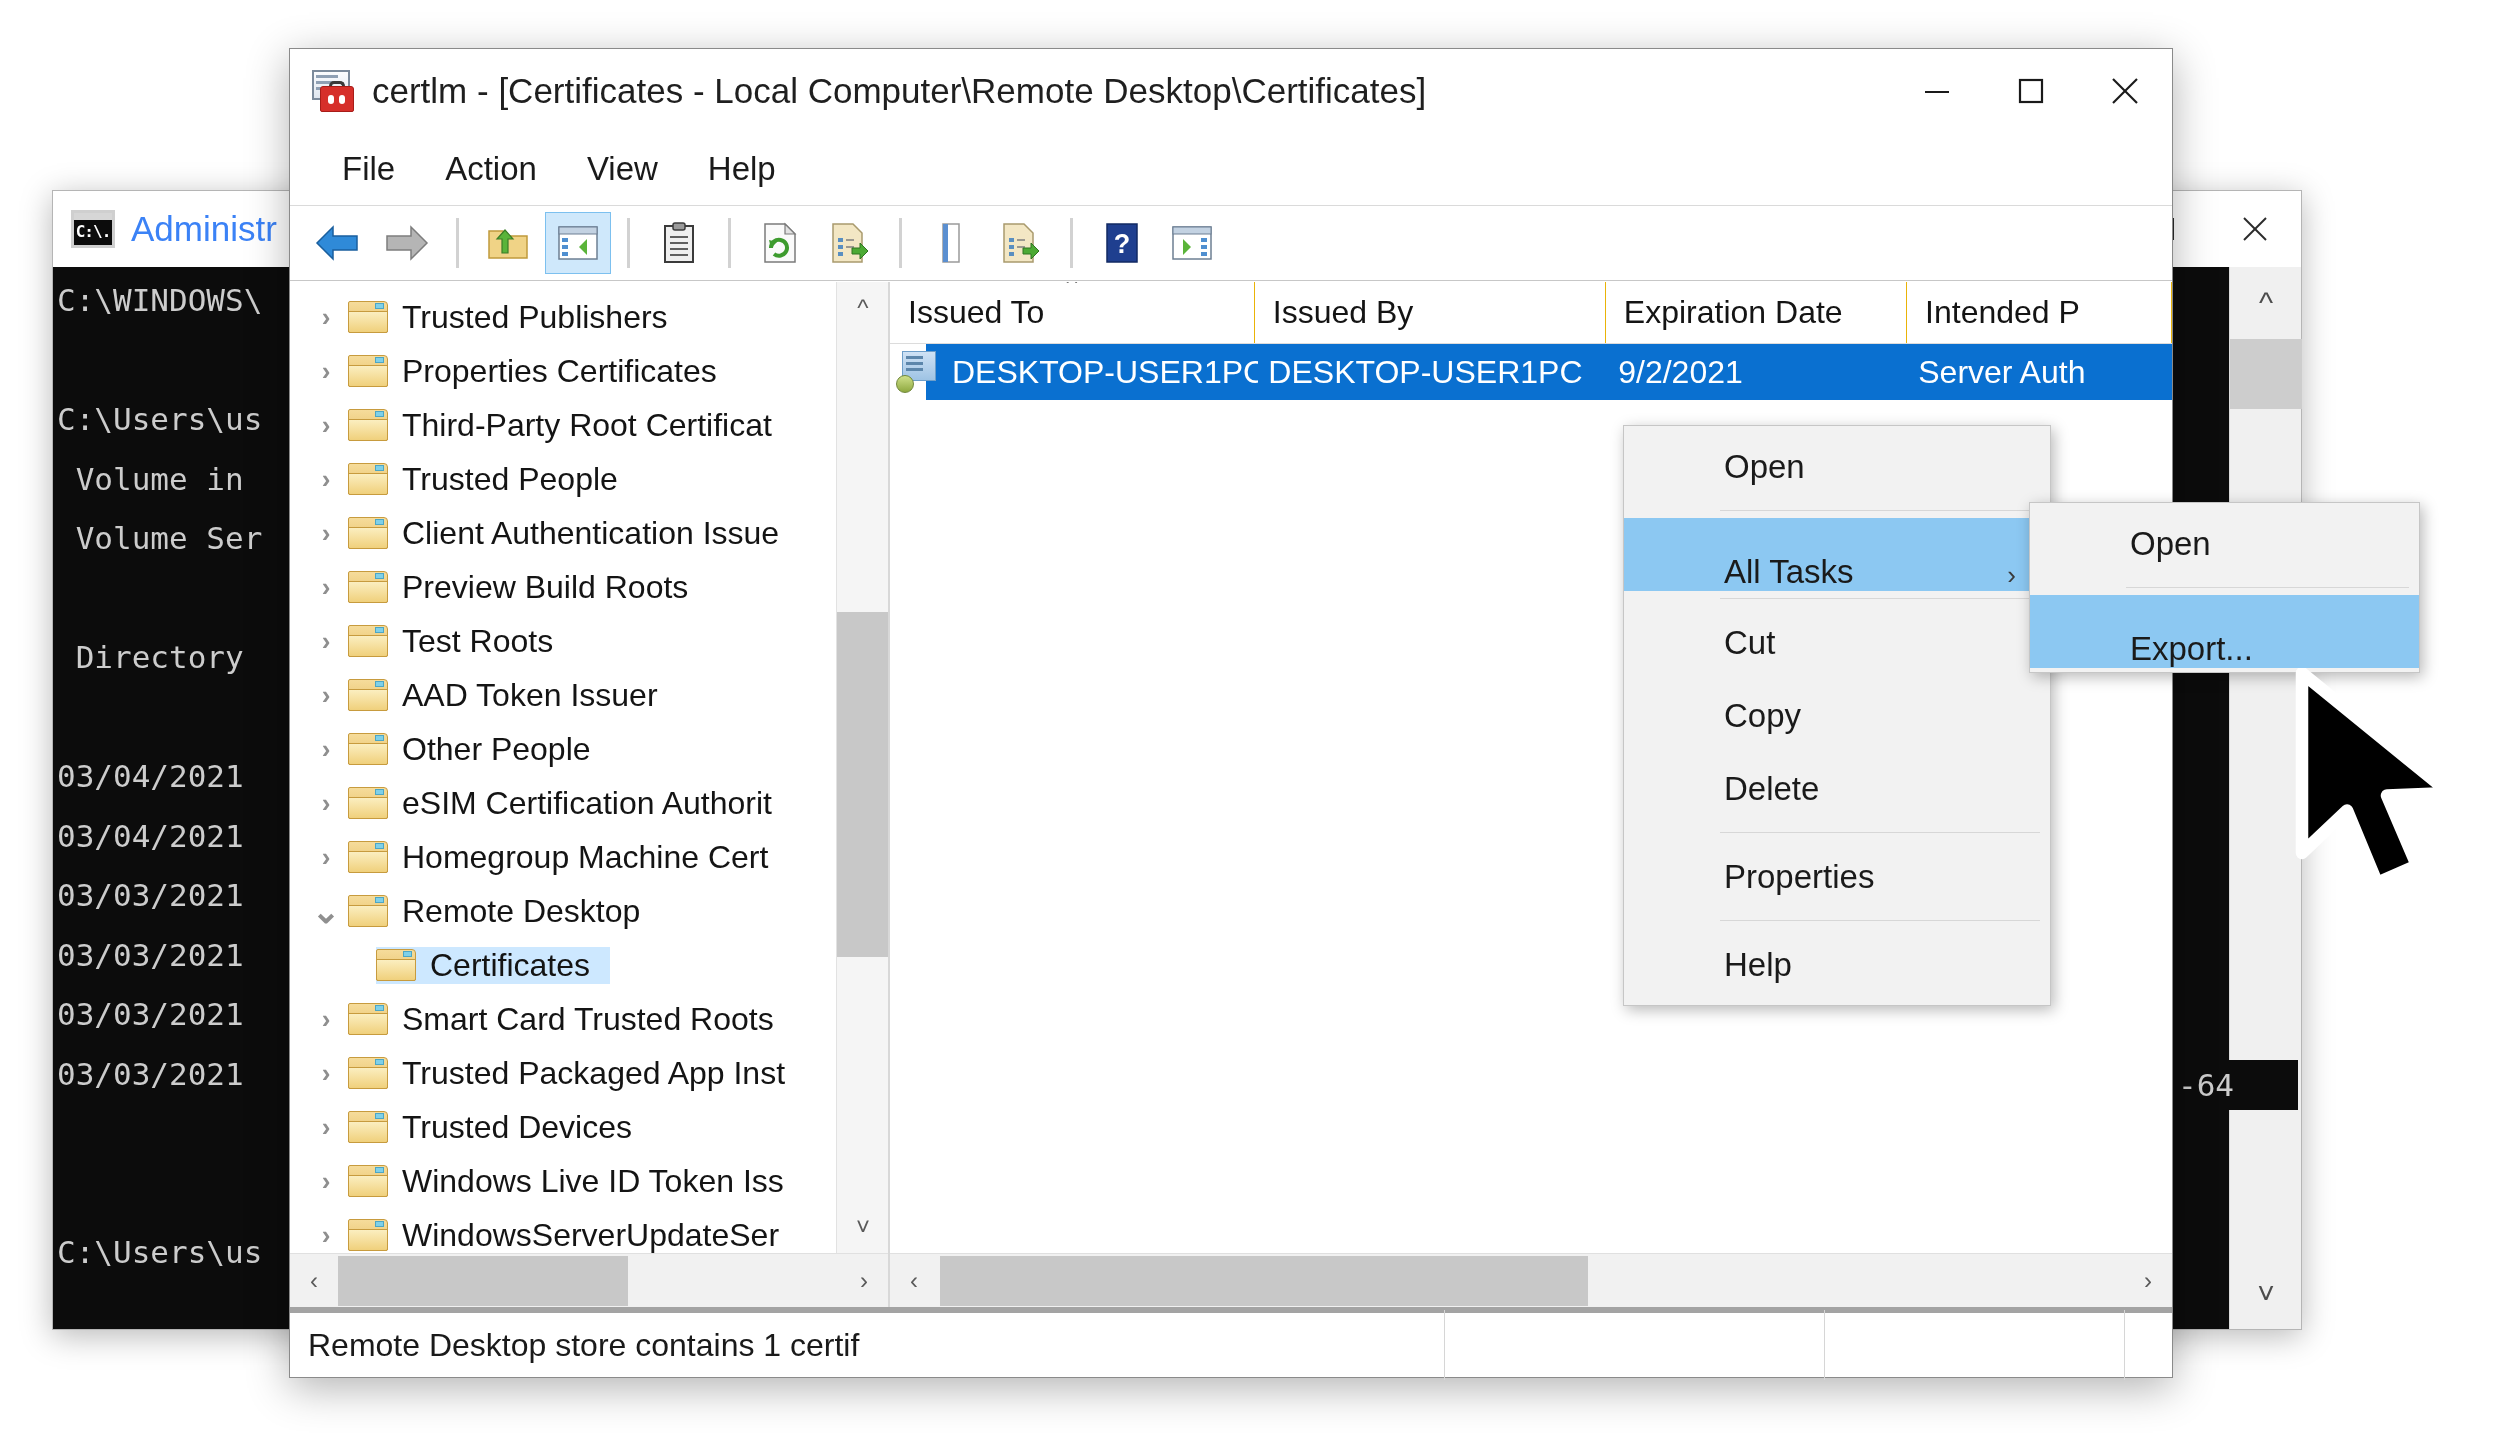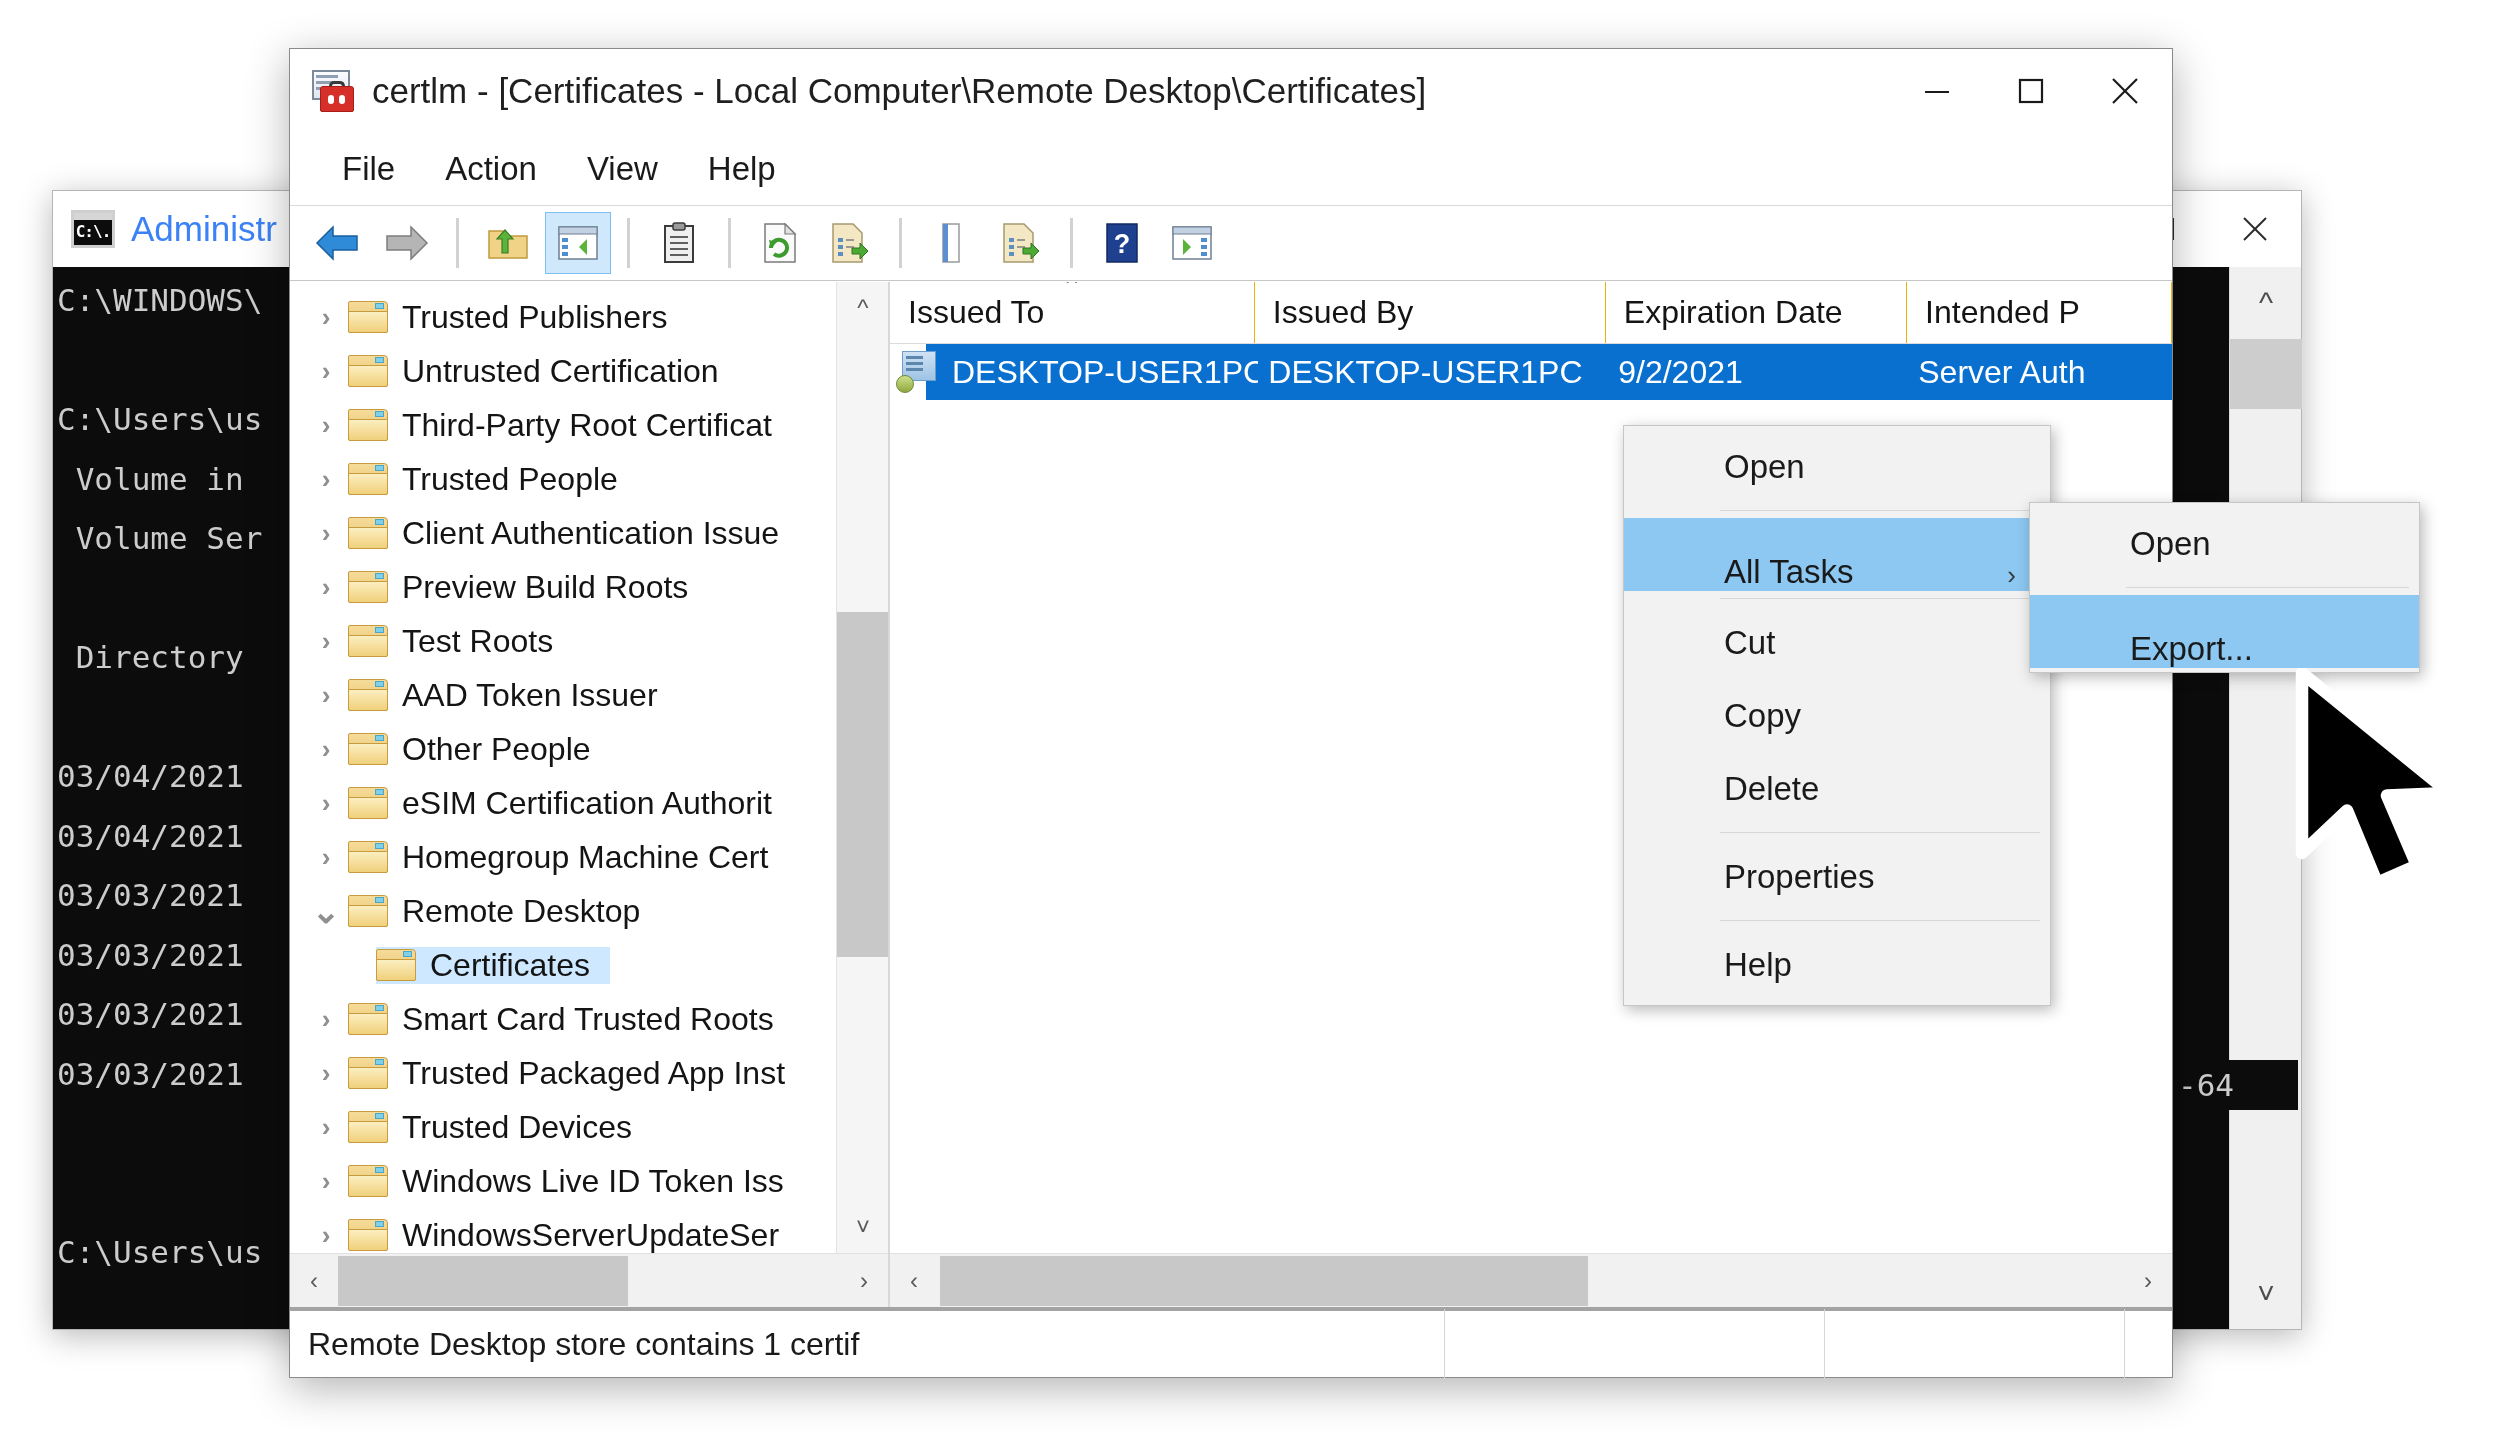--- a/index.html
+++ b/index.html
@@ -239,21 +239,21 @@
   }
   .cell {
     font-size: 32px; color: #ffffff; white-space: nowrap;
     position: relative; z-index: 2; padding-left: 10px; overflow: hidden;
   }
   .cell.c0 { margin-left: 0; }
 
   
   #mmc-status {
     height: 70px; flex: none; background: #ffffff;
-    border-top: 4px solid #a3a3a3; display: flex; align-items: center;
+    border-top: 6px solid #a3a3a3; display: flex; align-items: center;
   }
   .status-cell {
     height: 70px; display: flex; align-items: center; padding-left: 18px;
     font-size: 32px; color: #1a1a1a; border-right: 1px solid #d6d6d6;
     white-space: nowrap; overflow: hidden;
   }
 
   
   #ctx-menu {
     position: absolute; left: 1623px; top: 425px; width: 428px;
@@ -501,21 +501,21 @@
                 </div>
               </div>
               <div class="tree-row">
                 <div class="tw">›</div>
                 <div class="" style="display: flex; align-items: center;">
                   <div class="folder">
                     <div class="back"></div>
                     <div class="tab-dot"></div>
                     <div class="front"></div>
                   </div>
-                  <div class="tree-label">Untrusted Certification</div>
+                  <div class="tree-label">Properties Certificates</div>
                 </div>
               </div>
               <div class="tree-row">
                 <div class="tw">›</div>
                 <div class="" style="display: flex; align-items: center;">
                   <div class="folder">
                     <div class="back"></div>
                     <div class="tab-dot"></div>
                     <div class="front"></div>
                   </div>

